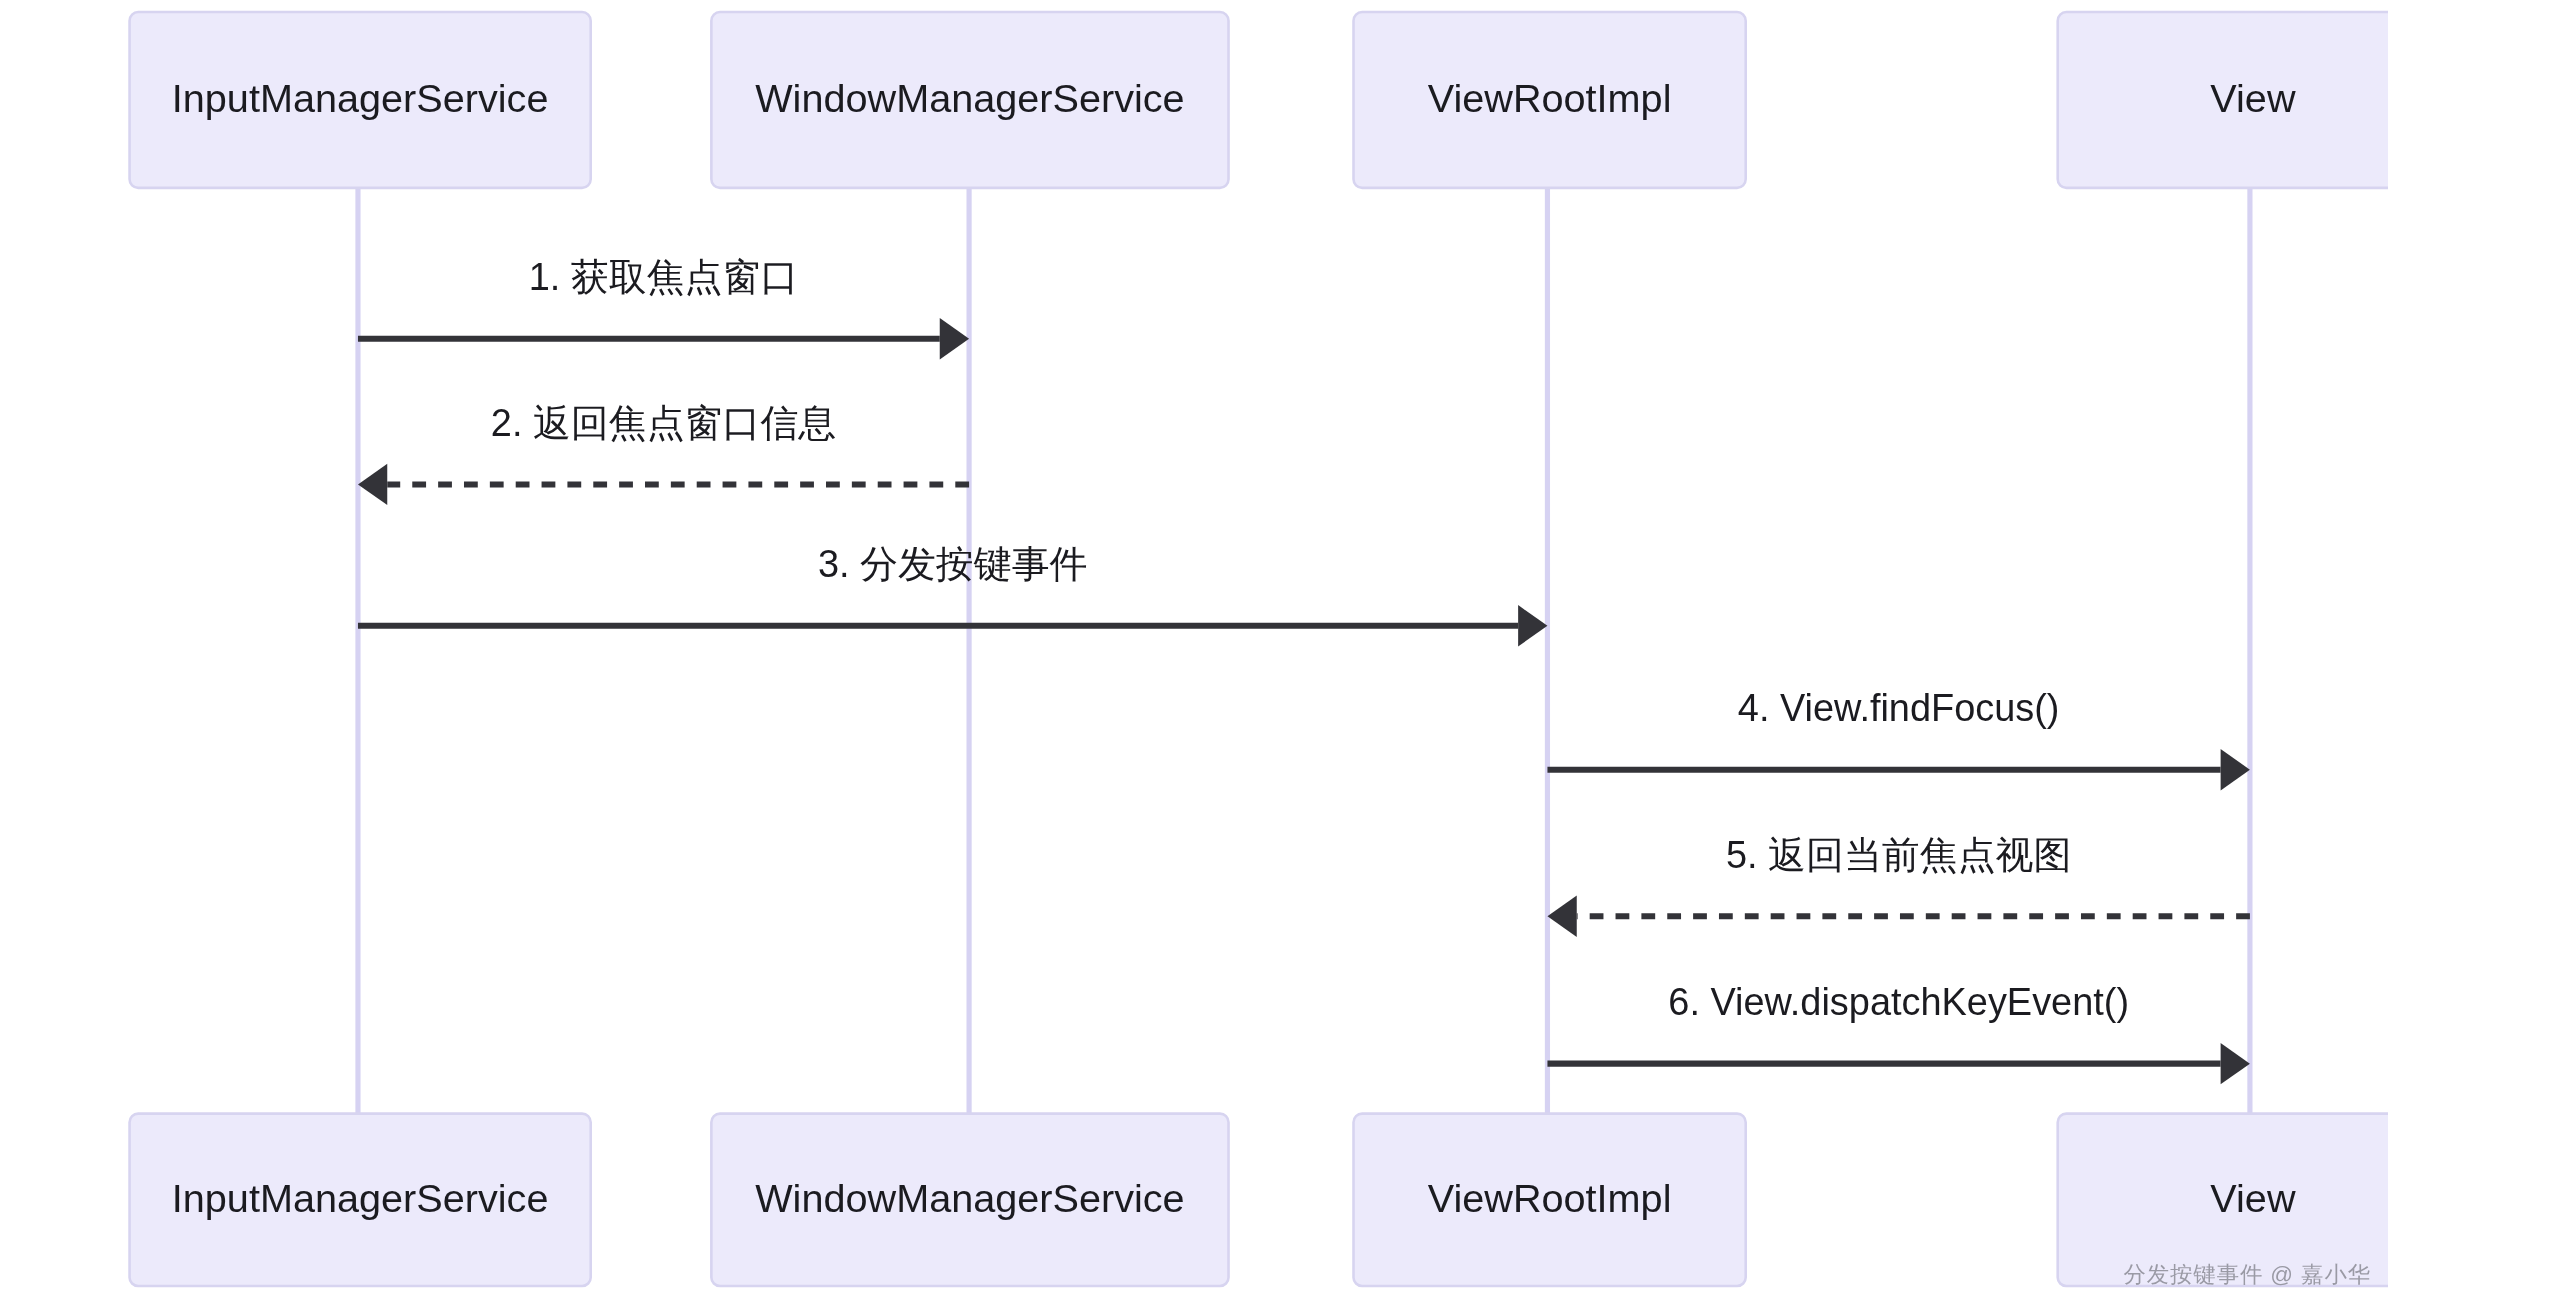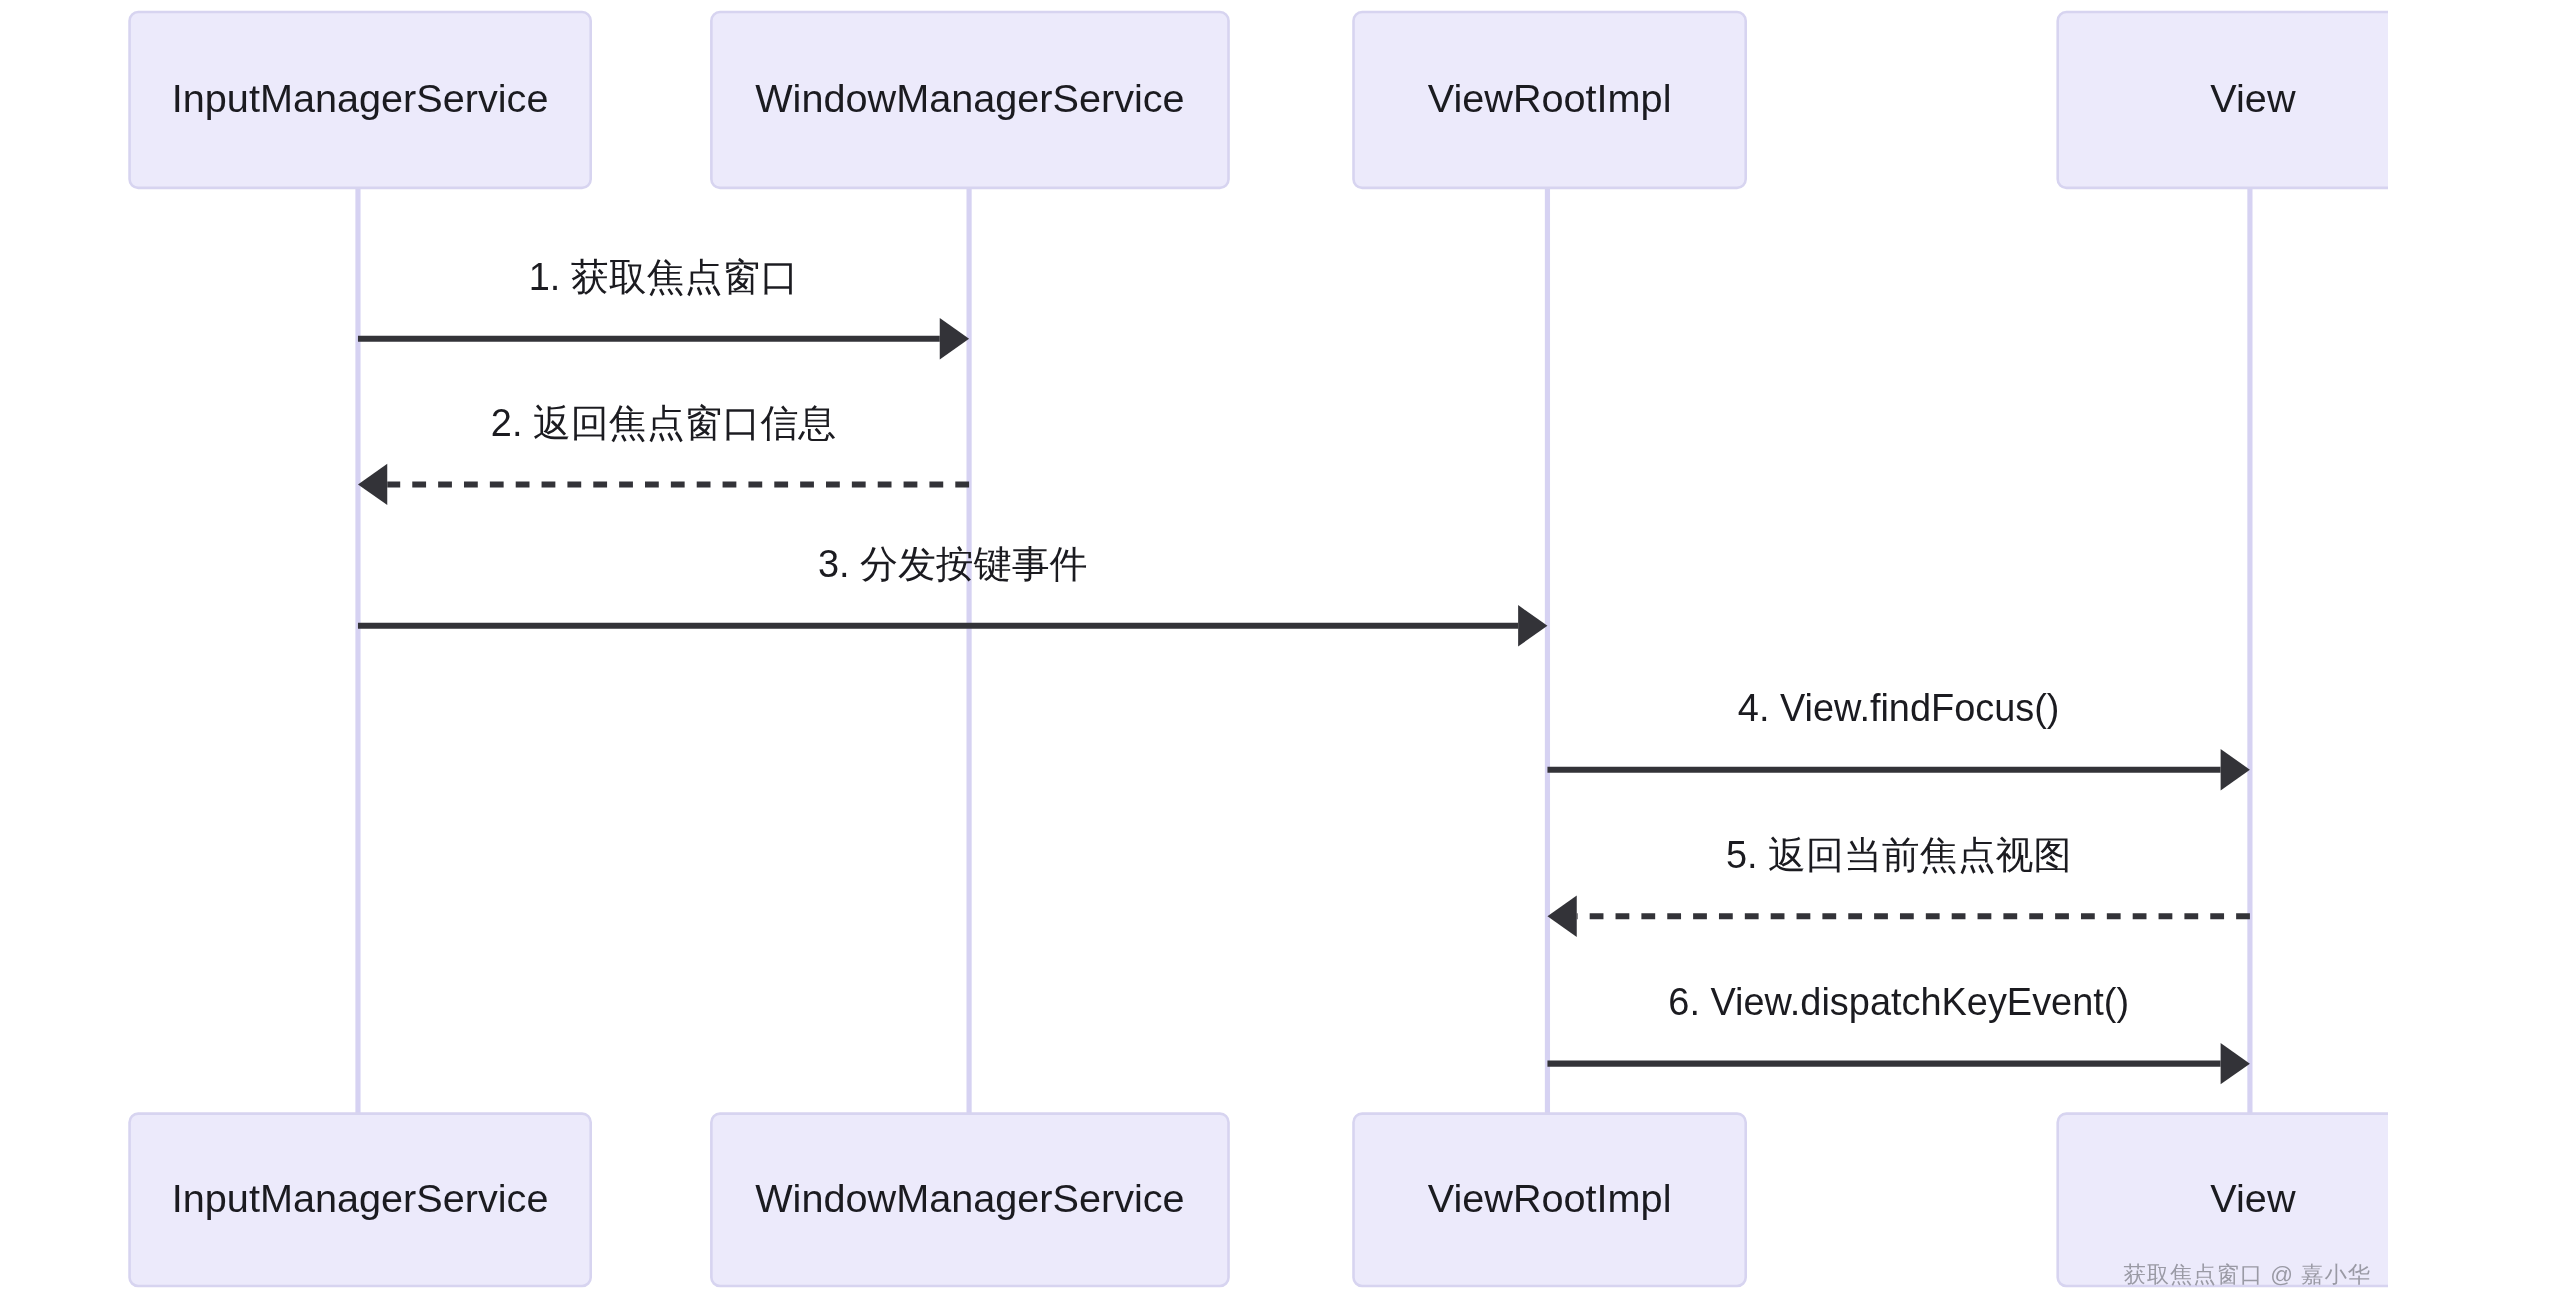--- a/index.html
+++ b/index.html
@@ -152,15 +152,15 @@
           <text x="2202.5" y="1007" class="msg-label">5. 返回当前焦点视图</text>
         </g>
         <g>
           <line x1="1795" y1="1234" x2="2576" y2="1234" class="msg-line-solid"></line>
           <path d="M 2610 1234 L 2576 1210 L 2576 1258 Z" class="arrow-head"></path>
           <text x="2202.5" y="1178" class="msg-label">6. View.dispatchKeyEvent()</text>
         </g>
       </g>
   </svg>
 
-  <div class="watermark">获取焦点窗口 @ 嘉小华</div>
+  <div class="watermark">分发按键事件 @ 嘉小华</div>
 </div>
 
 
 </body></html>

